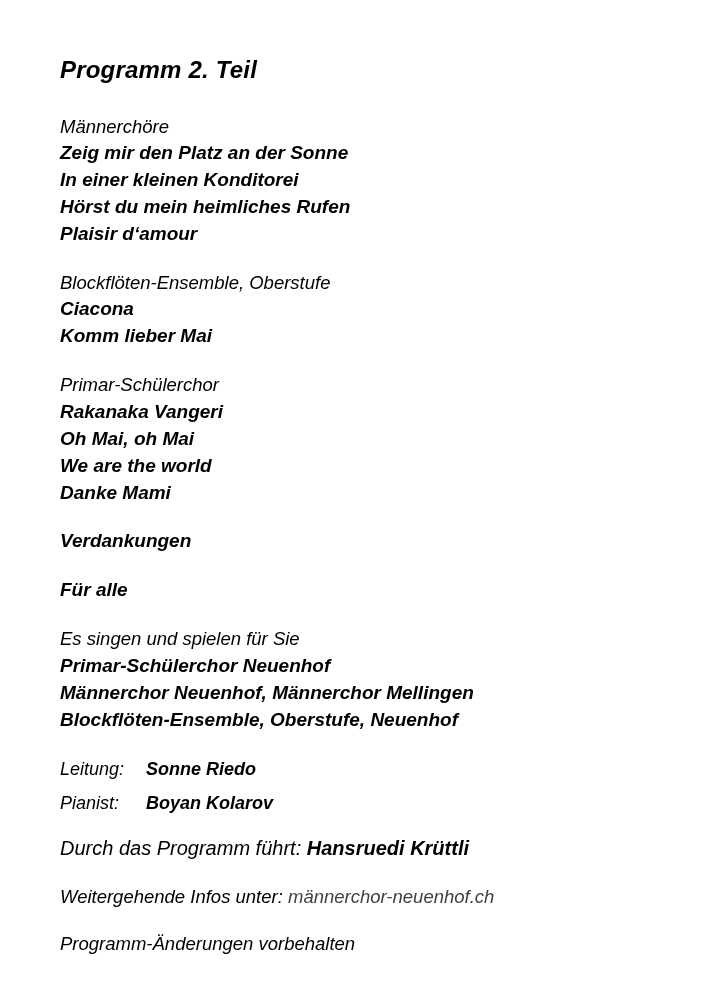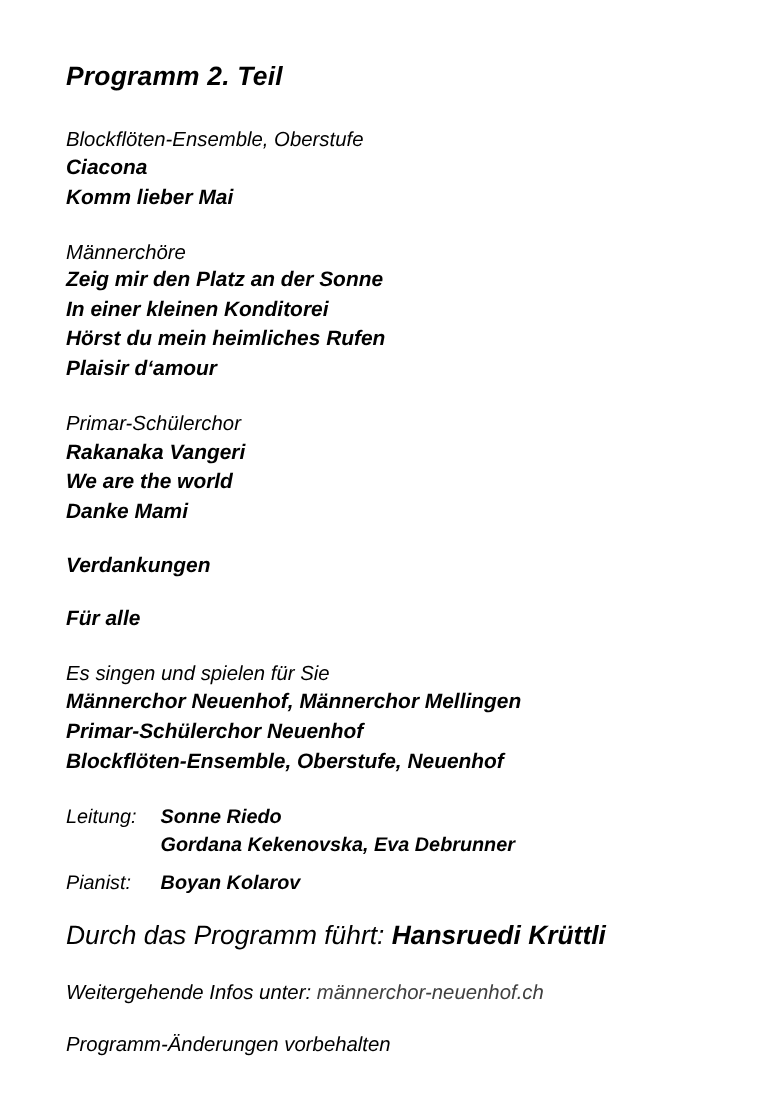--- a/index.html
+++ b/index.html
@@ -75,21 +75,21 @@
     font-weight: bold;
   }
   .role-values .second {
     display: block;
     padding-left: 0;
   }
   .roles {
     margin-bottom: 18px;
   }
   .moderator {
-    font-size: 24px;
+    font-size: 20px;
     font-style: italic;
     line-height: 1.46;
     margin: 0 0 20px 0;
   }
   .moderator b {
     font-weight: bold;
   }
   .infoline {
     font-size: 18.5px;
     font-style: italic;
@@ -110,61 +110,61 @@
   .spacer-sm { height: 8px; }
 </style>
 </head>
 <body>
 
 <div class="page">
 
   <h1 class="title">Programm 2. Teil</h1>
 
   <div class="block">
-    <p class="grp-head">Blockflöten-Ensemble, Oberstufe</p>
-    <p class="grp-item">Ciacona</p>
-    <p class="grp-item">Komm lieber Mai</p>
-  </div>
-
-  <div class="block">
     <p class="grp-head">Männerchöre</p>
     <p class="grp-item">Zeig mir den Platz an der Sonne</p>
     <p class="grp-item">In einer kleinen Konditorei</p>
     <p class="grp-item">Hörst du mein heimliches Rufen</p>
     <p class="grp-item">Plaisir d‘amour</p>
   </div>
 
   <div class="block">
+    <p class="grp-head">Blockflöten-Ensemble, Oberstufe</p>
+    <p class="grp-item">Ciacona</p>
+    <p class="grp-item">Komm lieber Mai</p>
+  </div>
+
+  <div class="block">
     <p class="grp-head">Primar-Schülerchor</p>
     <p class="grp-item">Rakanaka Vangeri</p>
+    <p class="grp-item">Oh Mai, oh Mai</p>
     <p class="grp-item">We are the world</p>
     <p class="grp-item">Danke Mami</p>
   </div>
 
   <div class="block">
     <p class="standalone-bold">Verdankungen</p>
   </div>
 
   <div class="block">
     <p class="grp-item">Für alle</p>
   </div>
 
   <div class="block credits">
     <p class="grp-head">Es singen und spielen für Sie</p>
+    <p class="grp-item">Primar-Schülerchor Neuenhof</p>
     <p class="grp-item">Männerchor Neuenhof, Männerchor Mellingen</p>
-    <p class="grp-item">Primar-Schülerchor Neuenhof</p>
     <p class="grp-item">Blockflöten-Ensemble, Oberstufe, Neuenhof</p>
   </div>
 
   <div class="roles">
     <div class="role-row">
       <span class="role-label">Leitung:</span>
       <span class="role-values">
         <span>Sonne Riedo</span>
-        <span class="second">Gordana Kekenovska, Eva Debrunner</span>
       </span>
     </div>
     <div class="spacer-sm"></div>
     <div class="role-row">
       <span class="role-label">Pianist:</span>
       <span class="role-values">
         <span>Boyan Kolarov</span>
       </span>
     </div>
   </div>

